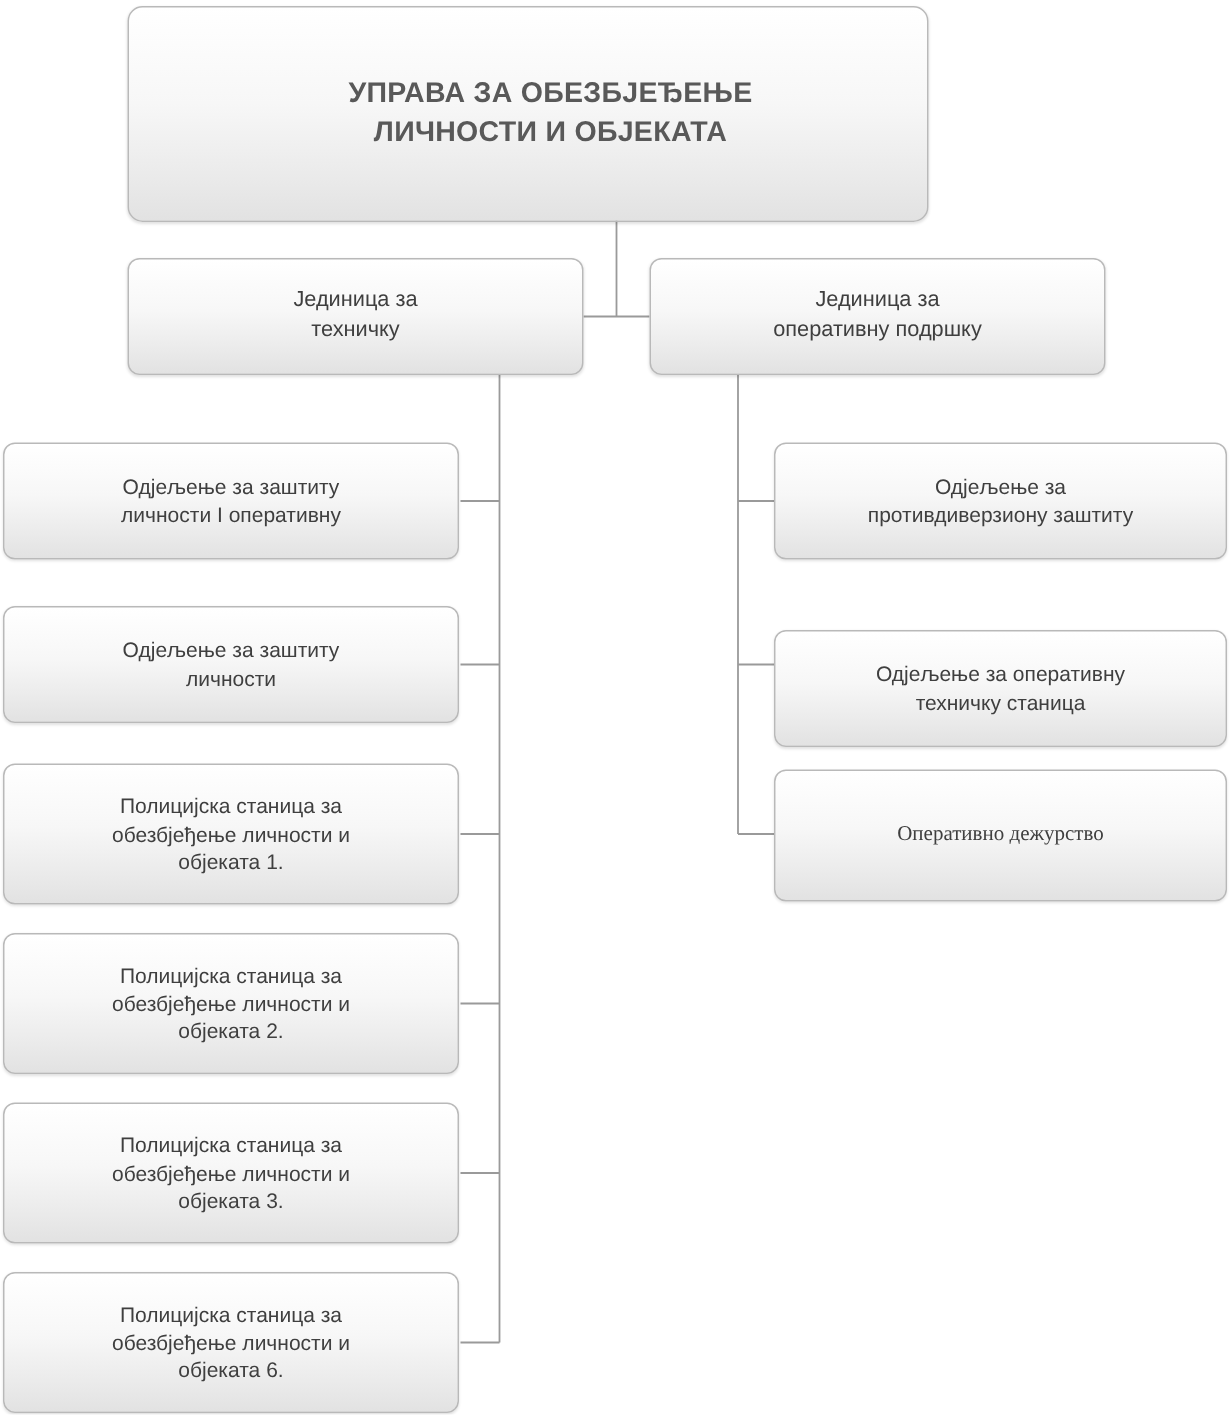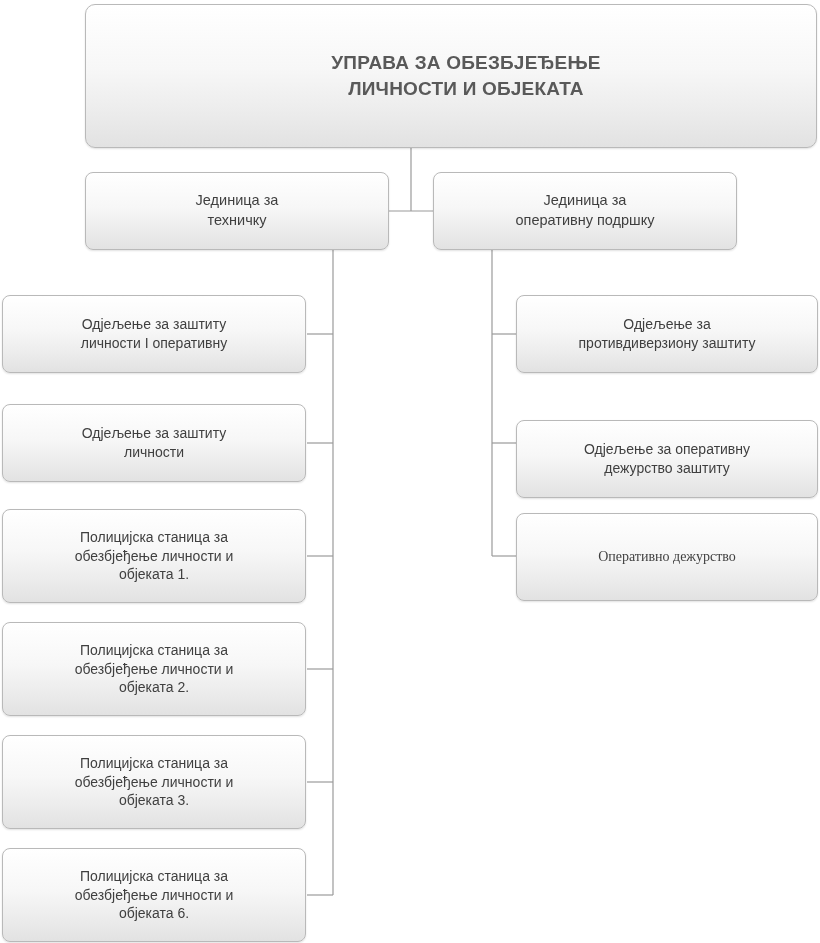--- a/index.html
+++ b/index.html
@@ -72,21 +72,21 @@
     <path d="M333,669 L307,669" stroke="#9a9a9a" stroke-width="1.2" fill="none"></path>
     <path d="M333,782 L307,782" stroke="#9a9a9a" stroke-width="1.2" fill="none"></path>
     <path d="M333,895 L307,895" stroke="#9a9a9a" stroke-width="1.2" fill="none"></path>
 
     <path d="M492,250 L492,556" stroke="#9a9a9a" stroke-width="1.2" fill="none"></path>
     <path d="M492,334 L516,334" stroke="#9a9a9a" stroke-width="1.2" fill="none"></path>
     <path d="M492,443 L516,443" stroke="#9a9a9a" stroke-width="1.2" fill="none"></path>
     <path d="M492,556 L516,556" stroke="#9a9a9a" stroke-width="1.2" fill="none"></path>
   </svg>
 
-  <div class="node node-root" style="left:85px; top:4px; width:732px; height:144px;padding-left:40px;">
+  <div class="node node-root" style="left:85px; top:4px; width:534px; height:144px;padding-left:40px;">
     <div>
       <div>УПРАВА ЗА ОБЕЗБЈЕЂЕЊЕ</div>
       <div>ЛИЧНОСТИ И ОБЈЕКАТА</div>
     </div>
   </div>
 
   <div class="node node-unit" style="left:85px; top:172px; width:304px; height:78px;">
     <div>
       <div>Јединица за</div>
       <div>техничку</div>
@@ -149,21 +149,21 @@
   <div class="node node-dept" style="left:516px; top:295px; width:302px; height:78px;">
     <div>
       <div>Одјељење за</div>
       <div>противдиверзиону заштиту</div>
     </div>
   </div>
 
   <div class="node node-dept" style="left:516px; top:404px; width:302px; height:78px;margin-top:16px;">
     <div>
       <div>Одјељење за оперативну</div>
-      <div>дежурство заштиту</div>
+      <div>техничку станица</div>
     </div>
   </div>
 
   <div class="node node-dept" style="left:516px; top:513px; width:302px; height:88px;font-family:Liberation Serif, serif;">
     <div>
       <div>Оперативно дежурство</div>
     </div>
   </div>
 
 </div>

